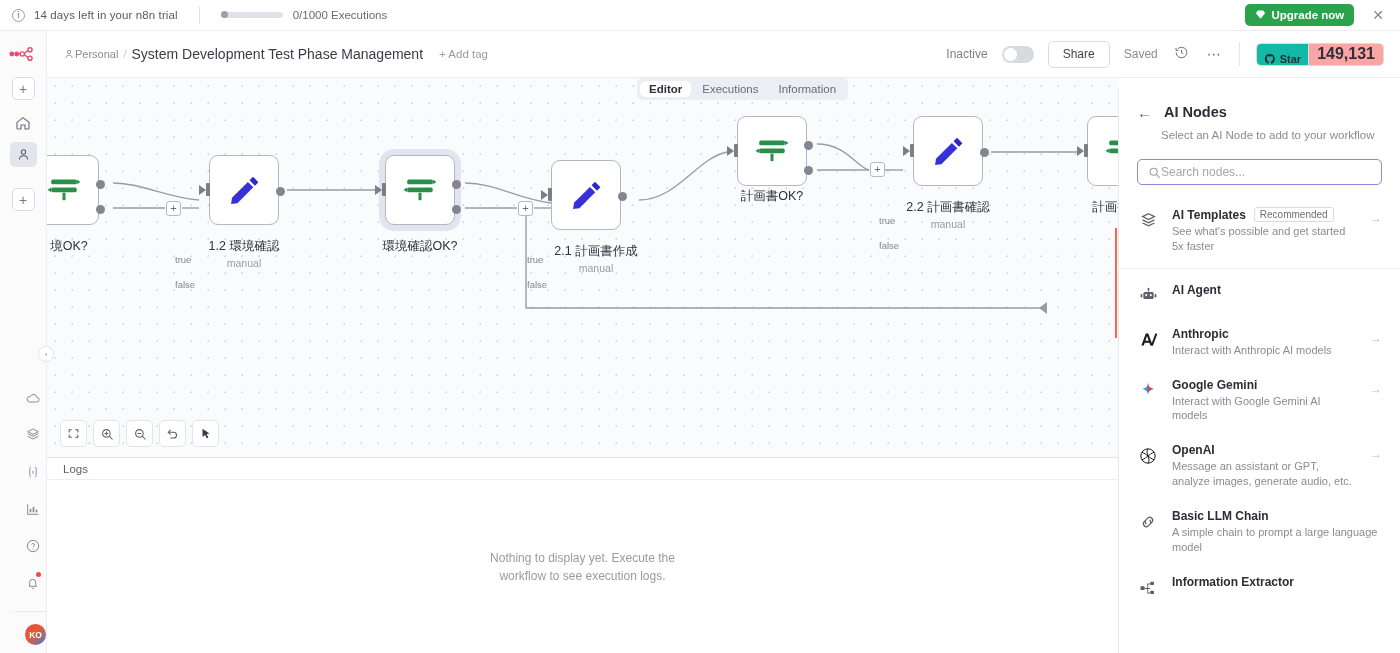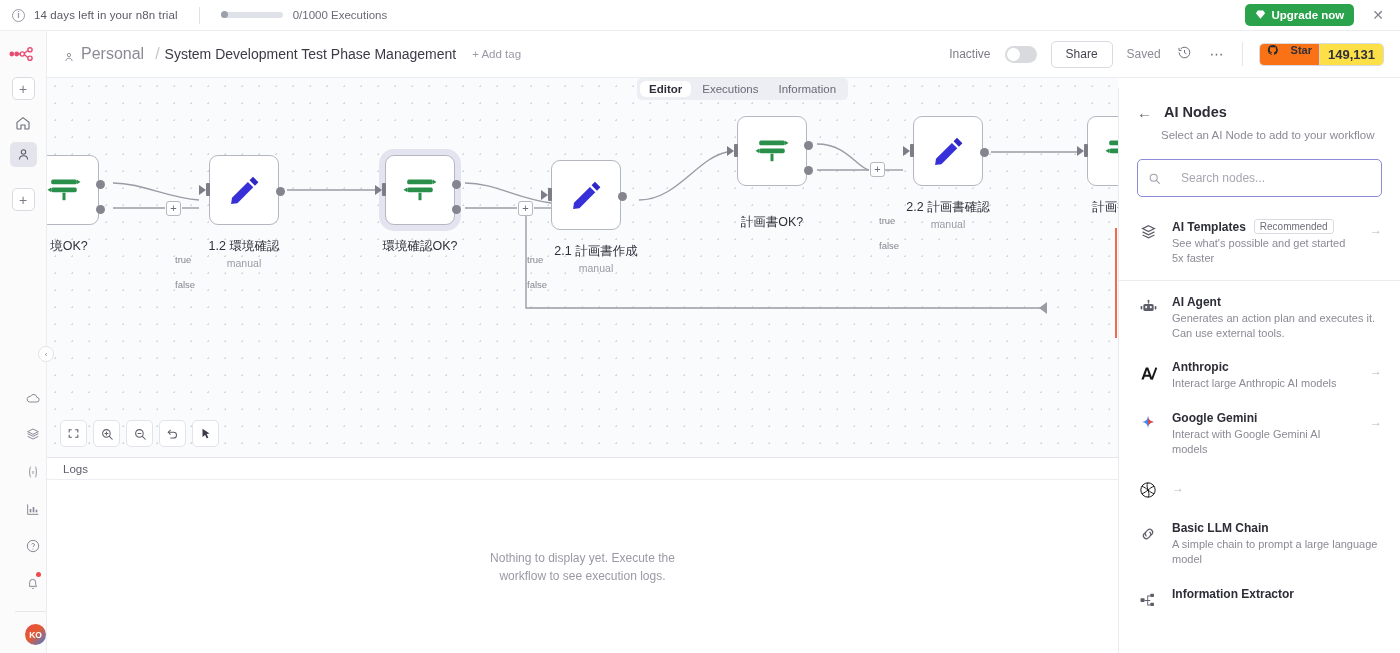--- a/index.html
+++ b/index.html
@@ -66,40 +66,40 @@
   }
   .bell-wrap { position: relative; }
   .bell-dot { position: absolute; top: 2px; right: 5px; width: 5px; height: 5px; border-radius: 50%; background: #ef4b4b; }
 
   
   .wf-header {
     position: absolute; top: 31px; left: 47px; width: 1353px; height: 47px;
     background: #fff; border-bottom: 1px solid #ebedf0;
     display: flex; align-items: center; padding: 0 16px;
   }
-  .crumb { display: flex; align-items: flex-end; gap: 6px; font-size: 16px; color: #8b8b96; }
+  .crumb { display: flex; align-items: flex-end; font-size: 11px; color: #8b8b96; }
   .crumb-sep { color: #c7c8cf; margin: 0 5px; }
   .wf-title { font-size: 14px; color: #3b3b47; }
   .add-tag { font-size: 11.5px; color: #9a9aa6; margin-left: 16px; cursor: pointer; }
   .hdr-right { margin-left: auto; display: flex; align-items: center; gap: 14px; }
   .inactive-lbl { font-size: 12px; color: #7d7d89; }
   .toggle { width: 32px; height: 17px; border-radius: 9px; background: #d8dade; position: relative; cursor: pointer; }
   .toggle::after { content:""; position: absolute; top: 2px; left: 2px; width: 13px; height: 13px;
                    border-radius: 50%; background: #fff; }
   .share-btn { border: 1px solid #d9dbe1; background: #fff; border-radius: 5px; height: 27px;
                padding: 0 14px; font-size: 12px; color: #44444f; cursor: pointer;
                font-family: "Liberation Sans", sans-serif; }
   .saved-lbl { font-size: 12px; color: #8b8b96; }
   .hdr-ic { font-size: 14px; color: #6e6e7a; cursor: pointer; padding: 0 2px; }
   .hdr-div { width: 1px; height: 24px; background: #e4e6ea; margin: 0 2px; }
   .star-box { display: flex; align-items: stretch; border: 1px solid #d9dbe1; border-radius: 5px; overflow: hidden; height: 23px; }
-  .star-left { display: flex; align-items: flex-start; gap: 12px; background: #f97316; padding: 0 7px;
+  .star-left { display: flex; align-items: flex-end; gap: 4px; background: #14b8a6; padding: 0 7px;
                font-size: 11px; font-weight: 600; color: #30303a; border-right: 1px solid #d9dbe1; }
-  .star-count { display: flex; align-items: center; padding: 0 8px; font-size: 13px; font-weight: 600;
-                color: #30303a; background: #fde047; }
+  .star-count { display: flex; align-items: center; padding: 0 8px; font-size: 16px; font-weight: 600;
+                color: #30303a; background: #fca5a5; }
 
   
   .tabs {
     position: absolute; top: 78px; left: 637px; height: 22px;
     background: #eceef3; border-radius: 5px; display: flex; align-items: center;
     padding: 3px; gap: 2px; z-index: 6;
   }
   .tab { font-size: 11.5px; color: #6b6b78; padding: 2px 9px; border-radius: 4px; cursor: pointer; }
   .tab.active { background: #fff; color: #2f2f3a; font-weight: 600; border-radius: 6px; }
 
@@ -169,22 +169,22 @@
   
   .rpanel {
     position: absolute; top: 88px; left: 1118px; width: 282px; height: 565px;
     background: #fff; border-left: 1px solid #e8eaee; padding: 16px 0 0;
     overflow: hidden;
   }
   .rp-head { display: flex; align-items: center; gap: 12px; padding: 0 18px; }
   .back-arrow { font-size: 15px; color: #5c5c68; cursor: pointer; line-height: 1; }
   .rp-title { font-size: 14.5px; font-weight: 700; color: #2d2d38; }
   .rp-sub { font-size: 11.5px; color: #8b8b96; padding: 9px 18px 0 42px; }
-  .search-wrap { margin: 18px 18px 0; height: 38px; border: 1px solid #8b8bd8; border-radius: 5px;
-                 display: flex; align-items: center; gap: 20px; padding: 0 10px; }
+  .search-wrap { margin: 18px 18px 0; height: 26px; border: 1px solid #8b8bd8; border-radius: 5px;
+                 display: flex; align-items: center; gap: 0; padding: 0 10px; }
   .search-ic { color: #a0a0ac; display: flex; }
   .search-input { border: none; outline: none; flex: 1; font-size: 12px; color: #3b3b47;
                   font-family: "Liberation Sans", sans-serif; background: transparent; }
   .search-input::placeholder { color: #a7a7b2; }
   .node-list { margin-top: 12px; height: 480px; overflow: hidden; }
   .node-row { display: flex; align-items: flex-start; gap: 13px; padding: 10px 18px 10px 18px; cursor: pointer; position: relative; }
   .node-row.divider { border-bottom: 1px solid #ecedf1; padding-bottom: 14px; margin-bottom: 4px; }
   .nr-icon { width: 22px; height: 22px; flex: none; display: flex; align-items: center; justify-content: center; margin-top: 2px; }
   .nr-body { flex: 1; min-width: 0; }
   .nr-title-line { display: flex; align-items: center; gap: 8px; }
@@ -424,21 +424,21 @@
         <polygon points="3.5,10.3 1,11.9 3.5,13.5" fill="#2a8f4a"></polygon>
         <rect x="11" y="13.8" width="2" height="5" fill="#2a8f4a"></rect>
       </svg>
       <span class="port" style="left:66px;top:24px"></span>
       <span class="port" style="left:66px;top:49px"></span>
     </div>
     <span class="in-arrow" style="left:680px;top:68px"></span>
     <span class="in-bar" style="left:687px;top:66px"></span>
     <span class="port-lbl" style="left:784px;top:137px">true</span>
     <span class="port-lbl" style="left:784px;top:162px">false</span>
-    <span class="node-label" style="left:725px;top:136px">計画書OK?</span>
+    <span class="node-label" style="left:725px;top:110px">計画書OK?</span>
     <span class="plus-box" style="left:823px;top:84px">+</span>
 
     <div class="node" style="left:866px;top:38px">
       <svg width="36" height="36" viewBox="0 0 24 24">
         <path d="M4 17.2 L14.6 6.6 L18.2 10.2 L7.6 20.8 L3.4 21.4 Z" fill="#3730d8"></path>
         <path d="M15.7 5.5 L18 3.2 L21.6 6.8 L19.3 9.1 Z" fill="#2f28c4"></path>
       </svg>
       <span class="port" style="left:66px;top:31px"></span>
     </div>
     <span class="in-arrow" style="left:856px;top:68px"></span>
@@ -549,35 +549,34 @@
             <rect x="2" y="10" width="2.2" height="4.5" rx="1"></rect>
             <rect x="19.8" y="10" width="2.2" height="4.5" rx="1"></rect>
             <rect x="11.2" y="4" width="1.6" height="3"></rect>
             <circle cx="12" cy="3.5" r="1.3"></circle>
             <rect x="8" y="10.2" width="2.2" height="2.6" rx=".6" fill="#fff"></rect>
             <rect x="13.8" y="10.2" width="2.2" height="2.6" rx=".6" fill="#fff"></rect>
           </svg>
         </span>
         <span class="nr-body">
           <span class="nr-title" style="display:block">AI Agent</span>
-          <span class="nr-desc" style="display:block">Generates an action plan and executes it. Can use external tools.</span>
         </span>
       </div>
 
       <div class="node-row">
         <span class="nr-icon">
           <svg width="19" height="19" viewBox="0 0 24 24" fill="#181818">
             <path d="M3 19.5L8.6 4.5h3.1l5.6 15h-3l-1.2-3.3H7.2L6 19.5zm5-5.8h4.3L10.2 7.6z"></path>
             <path d="M17.6 4.5h2.6l-1.1 3.8z" opacity="0"></path>
             <path d="M16.4 19.5L21.9 4.5" stroke="#181818" stroke-width="2.4" fill="none"></path>
           </svg>
         </span>
         <span class="nr-body">
           <span class="nr-title" style="display:block">Anthropic</span>
-          <span class="nr-desc" style="display:block">Interact large Anthropic AI models</span>
+          <span class="nr-desc" style="display:block">Interact with Anthropic AI models</span>
         </span>
         <span class="nr-arrow">→</span>
       </div>
 
       <div class="node-row">
         <span class="nr-icon">
           <svg width="20" height="20" viewBox="0 0 24 24">
             <path d="M12 2.5c.5 4.4 2.6 6.6 7 7.1-4.4.5-6.5 2.6-7 7-.5-4.4-2.6-6.5-7-7 4.4-.5 6.5-2.7 7-7.1z" fill="#4285f4"></path>
             <path d="M12 2.5c.5 4.4 2.6 6.6 7 7.1-3.5.4-5.6 1.8-6.6 4.5z" fill="#ea4335"></path>
             <path d="M5 9.6c4.4-.5 6.5-2.7 7-7.1-.4 3.5-1.8 5.6-4.5 6.6z" fill="#fbbc05"></path>
@@ -593,20 +592,24 @@
 
       <div class="node-row">
         <span class="nr-icon">
           <svg width="20" height="20" viewBox="0 0 24 24" fill="none" stroke="#1a1a1a" stroke-width="1.2">
             <circle cx="12" cy="12" r="8.6"></circle>
             <path d="M12 3.4c-2 2.6-1 5.3 0 8.6 1 3.3 2 6 0 8.6"></path>
             <path d="M4.6 7.7c3.2.5 5 2.6 7.4 4.3 2.4 1.7 4.2 3.8 7.4 4.3"></path>
             <path d="M4.6 16.3c3.2-.5 5-2.6 7.4-4.3 2.4-1.7 4.2-3.8 7.4-4.3"></path>
           </svg>
         </span>
+        <span class="nr-body">
+          <span class="nr-title" style="display:block">OpenAI</span>
+          <span class="nr-desc" style="display:block">Message an assistant or GPT, analyze images, generate audio, etc.</span>
+        </span>
         <span class="nr-arrow">→</span>
       </div>
 
       <div class="node-row">
         <span class="nr-icon">
           <svg width="18" height="18" viewBox="0 0 24 24" fill="none" stroke="#5e5e6a" stroke-width="1.6" stroke-linecap="round">
             <path d="M9.5 14.5a4 4 0 0 1 0-5.6l2.3-2.3a4 4 0 0 1 5.6 5.6l-1 1"></path>
             <path d="M14.5 9.5a4 4 0 0 1 0 5.6l-2.3 2.3a4 4 0 0 1-5.6-5.6l1-1"></path>
           </svg>
         </span>

